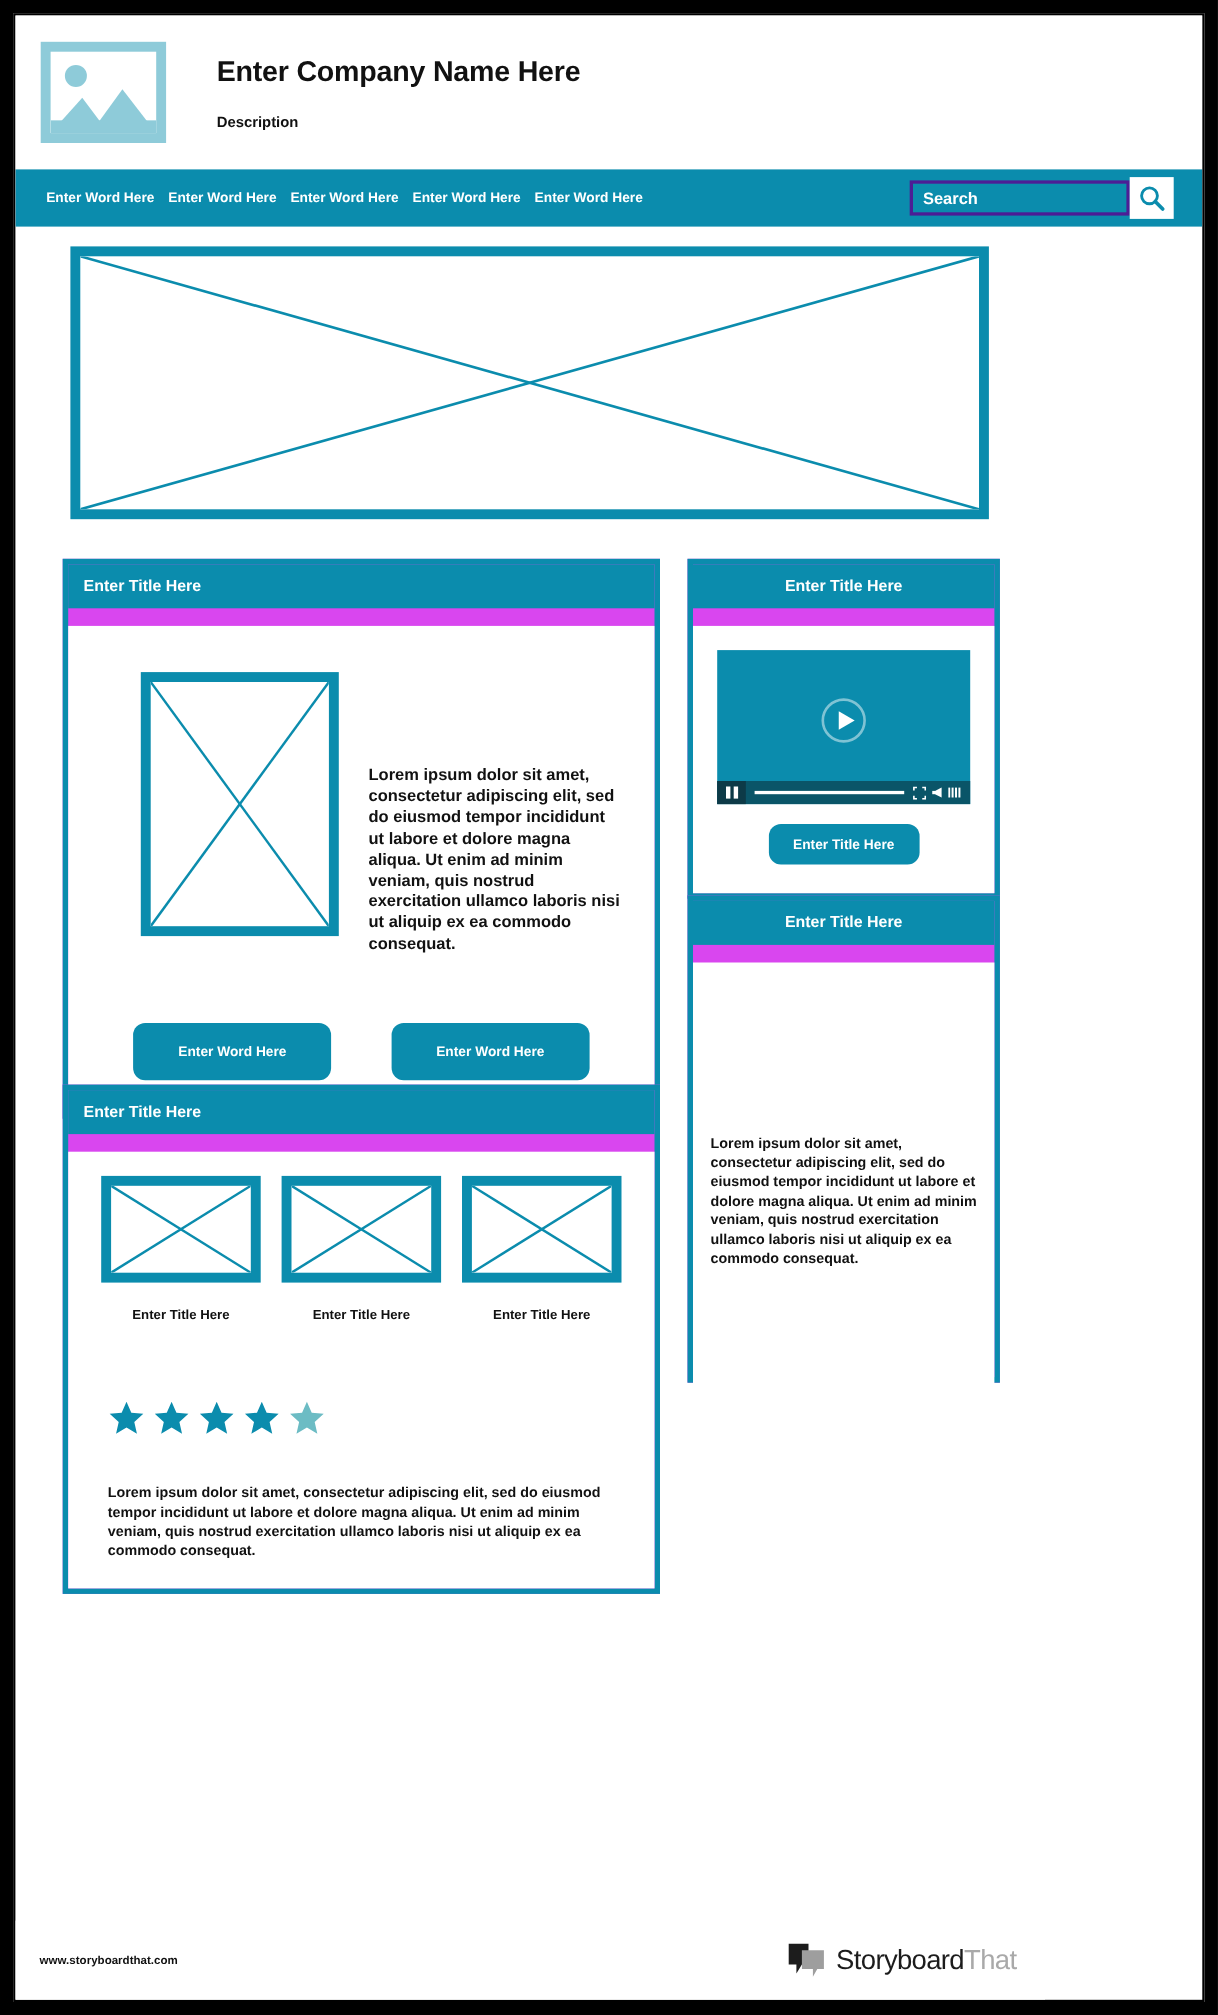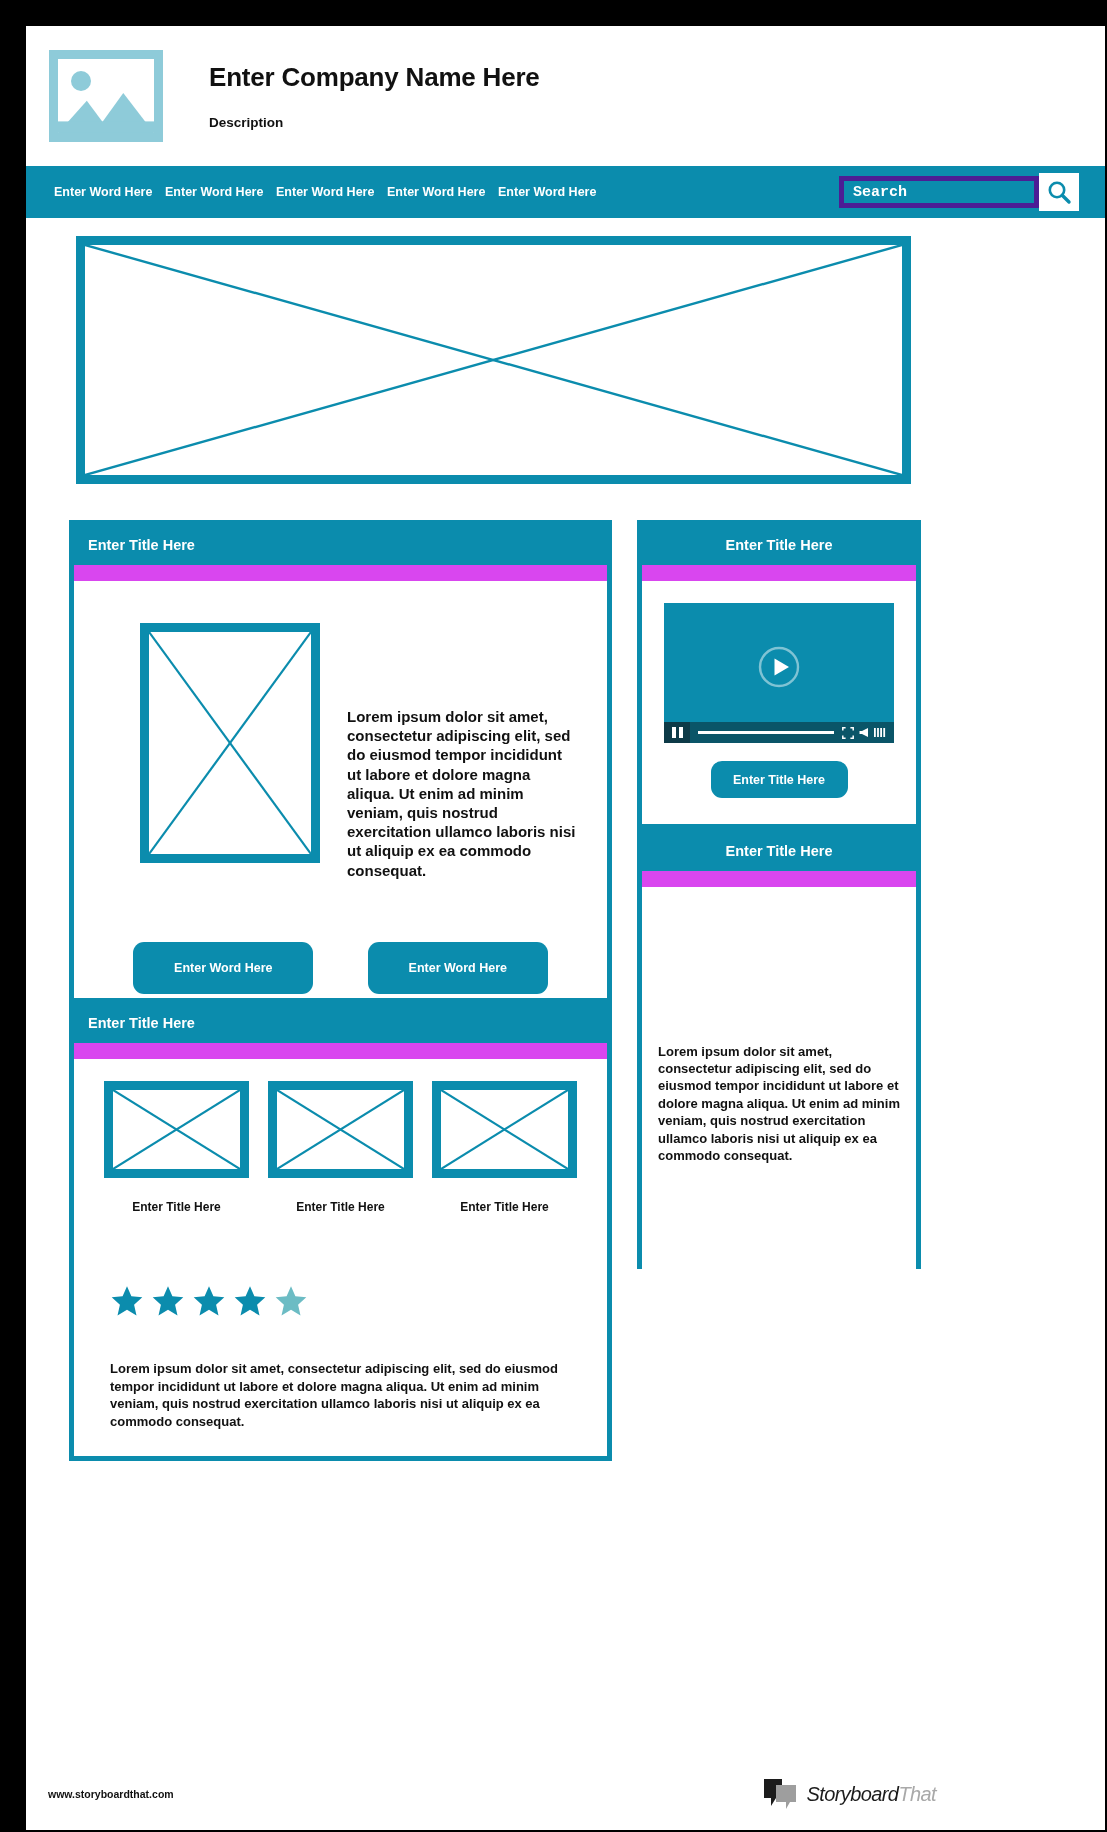--- a/index.html
+++ b/index.html
@@ -9,21 +9,21 @@
     height: 1832px;
     background: #000000;
     font-family: "Liberation Sans", sans-serif;
   }
 
   .page {
     position: relative;
     width: 1107px;
     height: 1832px;
     background: #000000;
-    padding: 24px;
+    padding: 12px;
   }
 
   .canvas {
     position: relative;
     width: 1083px;
     height: 1808px;
     background: #ffffff;
     border: 2px solid #000000;
     overflow: hidden;
   }
@@ -119,27 +119,27 @@
   }
 
   .search-wrap {
     display: flex;
     align-items: center;
     margin-right: 26px;
   }
   .search-box {
     width: 200px;
     height: 32px;
-    border: 5px solid #4c1d95;
+    border: 3px solid #4c1d95;
     background: transparent;
     color: #ffffff;
     font-size: 15px;
     font-weight: bold;
     padding-left: 9px;
-    font-family: Liberation Mono, monospace;
+    font-family: Liberation Sans, sans-serif;
     outline: none;
   }
   .search-box::placeholder { color: #ffffff; opacity: 1; }
   .search-btn {
     width: 40px;
     height: 38px;
     background: #ffffff;
     border: none;
     display: flex;
     align-items: center;
@@ -360,23 +360,22 @@
     font-size: 10.5px;
     font-weight: bold;
     color: #111111;
   }
   .brand {
     display: flex;
     align-items: center;
     gap: 7px;
   }
   .brand-text {
-    font-size: 20px;
+    font-size: 25px;
     letter-spacing: -0.6px;
-    font-style: italic;
   }
   .brand-text .b1 { color: #1c1c1c; }
   .brand-text .b2 { color: #a9a9a9; }
 </style>
 </head>
 <body>
 
 <div class="page">
 <div class="canvas">
 

